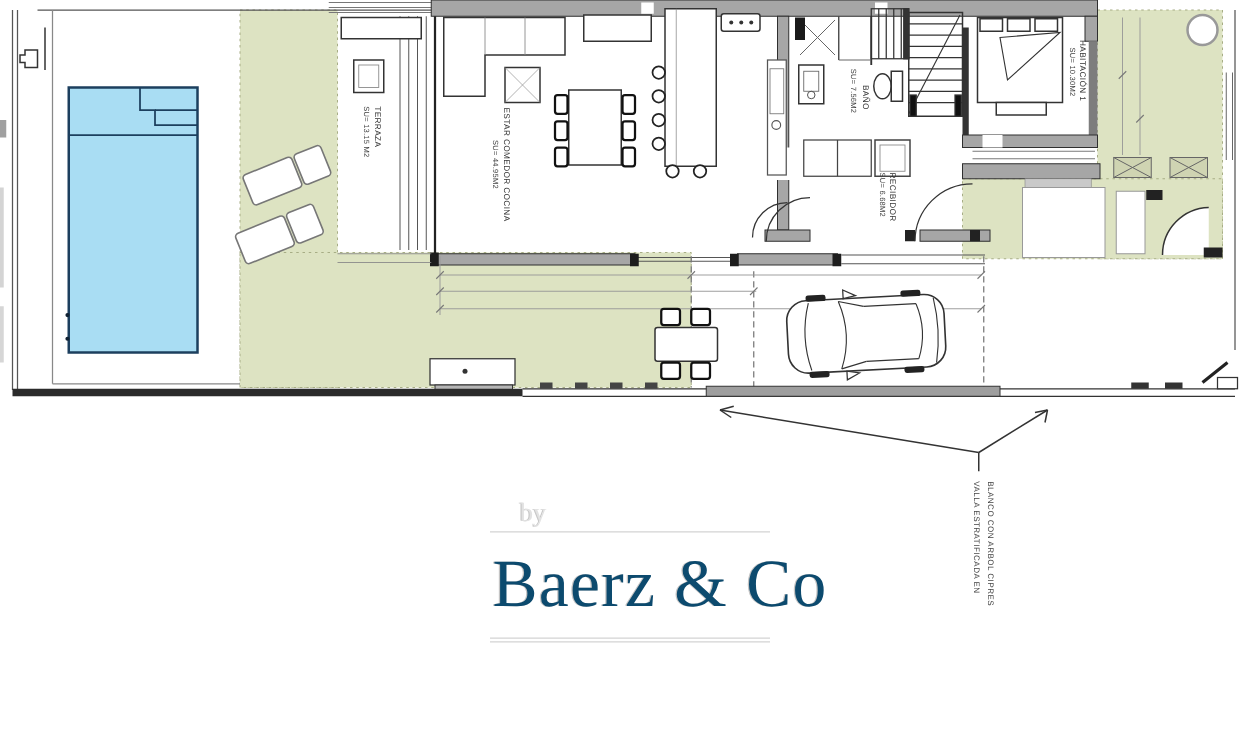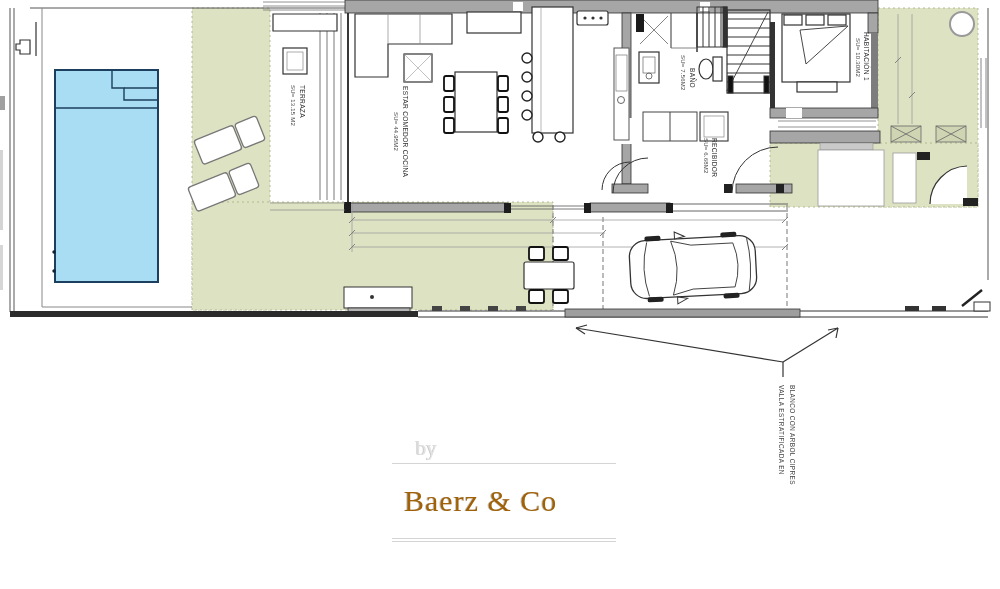--- a/index.html
+++ b/index.html
@@ -9,27 +9,27 @@
   .lawn{fill:var(--lawn);}
   .pool{fill:var(--pool);}
   .wall{fill:var(--wall);stroke:#2f2f2f;stroke-width:0.8;}
   .furn{fill:#fff;stroke:#333;stroke-width:1.2;}
   .dim{stroke:#999;stroke-width:0.75;fill:none;}
   .tick{stroke:#777;stroke-width:0.9;}
   .dash{stroke:#777;stroke-width:1;stroke-dasharray:5 3;fill:none;}
   .lbl{font-family:"Liberation Sans",sans-serif;font-size:6.6px;fill:#333;letter-spacing:0.3px;}
   .lbl2{font-family:"Liberation Sans",sans-serif;font-size:6px;fill:#444;letter-spacing:0.2px;}
   .note{font-family:"Liberation Sans",sans-serif;font-size:6.4px;fill:#444;letter-spacing:0.4px;}
-  .watermark{position:absolute;left:386px;top:436px;width:236px;
+  .watermark{position:absolute;left:386px;top:398px;width:236px;
              font-family:"Liberation Serif",serif;color:#ececec;}
   .wm-by{font-size:21px;margin:0 0 2px 30px;color:#e2e2e2;
          text-shadow:-1px 0 0 #c8c8c8,1px 1px 0 #fff;}
   .wm-line{border:none;border-top:1px solid #d4d4d4;margin:2px 6px;}
-  .wm-brand{font-size:30px;line-height:1.25;letter-spacing:1px;color:#a16207;white-space:nowrap;
-            text-shadow:-1px 0 0 #c4c4c4,1px 1px 0 #fff;margin:18px;}
+  .wm-brand{font-size:54px;line-height:1.25;letter-spacing:1px;color:#0c4a6e;white-space:nowrap;
+            text-shadow:-1px 0 0 #c4c4c4,1px 1px 0 #fff;margin:8px;}
   .wm-tag{font-size:15px;letter-spacing:7px;margin:5px 0 4px 6px;color:#e6e6e6;white-space:nowrap;
           text-shadow:-1px 0 0 #c8c8c8,1px 1px 0 #fff;}
 </style>
 </head>
 <body>
 
 <div class="stage">
 
 <svg width="1000" height="589" viewBox="0 0 1000 589">
 

